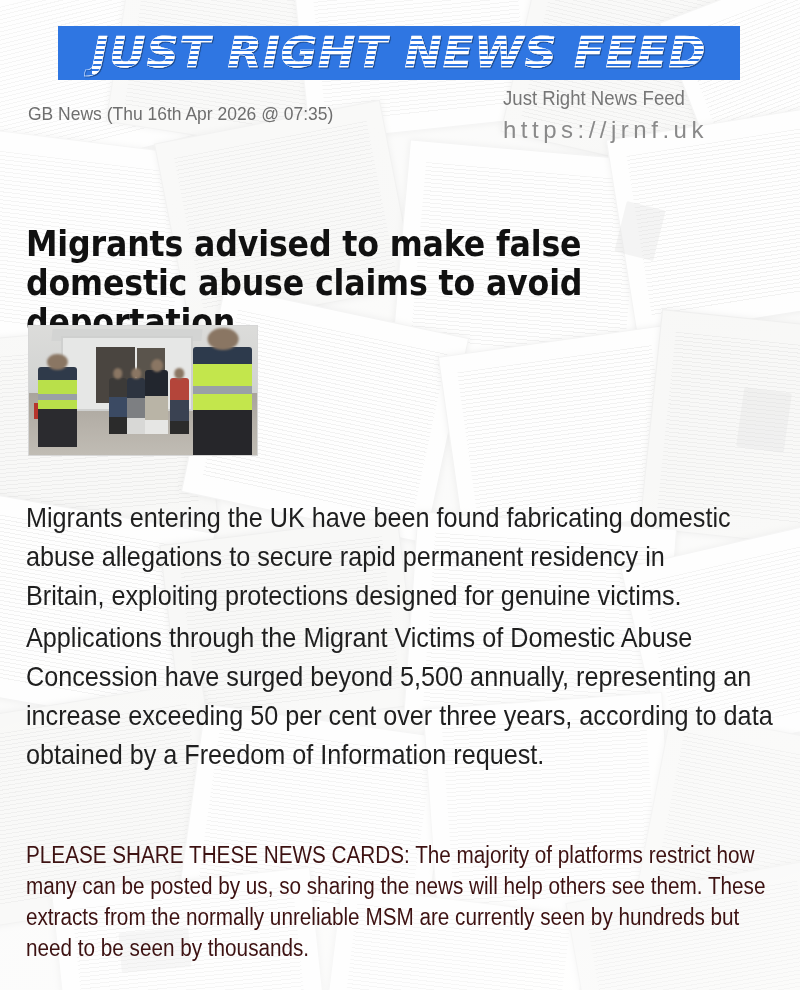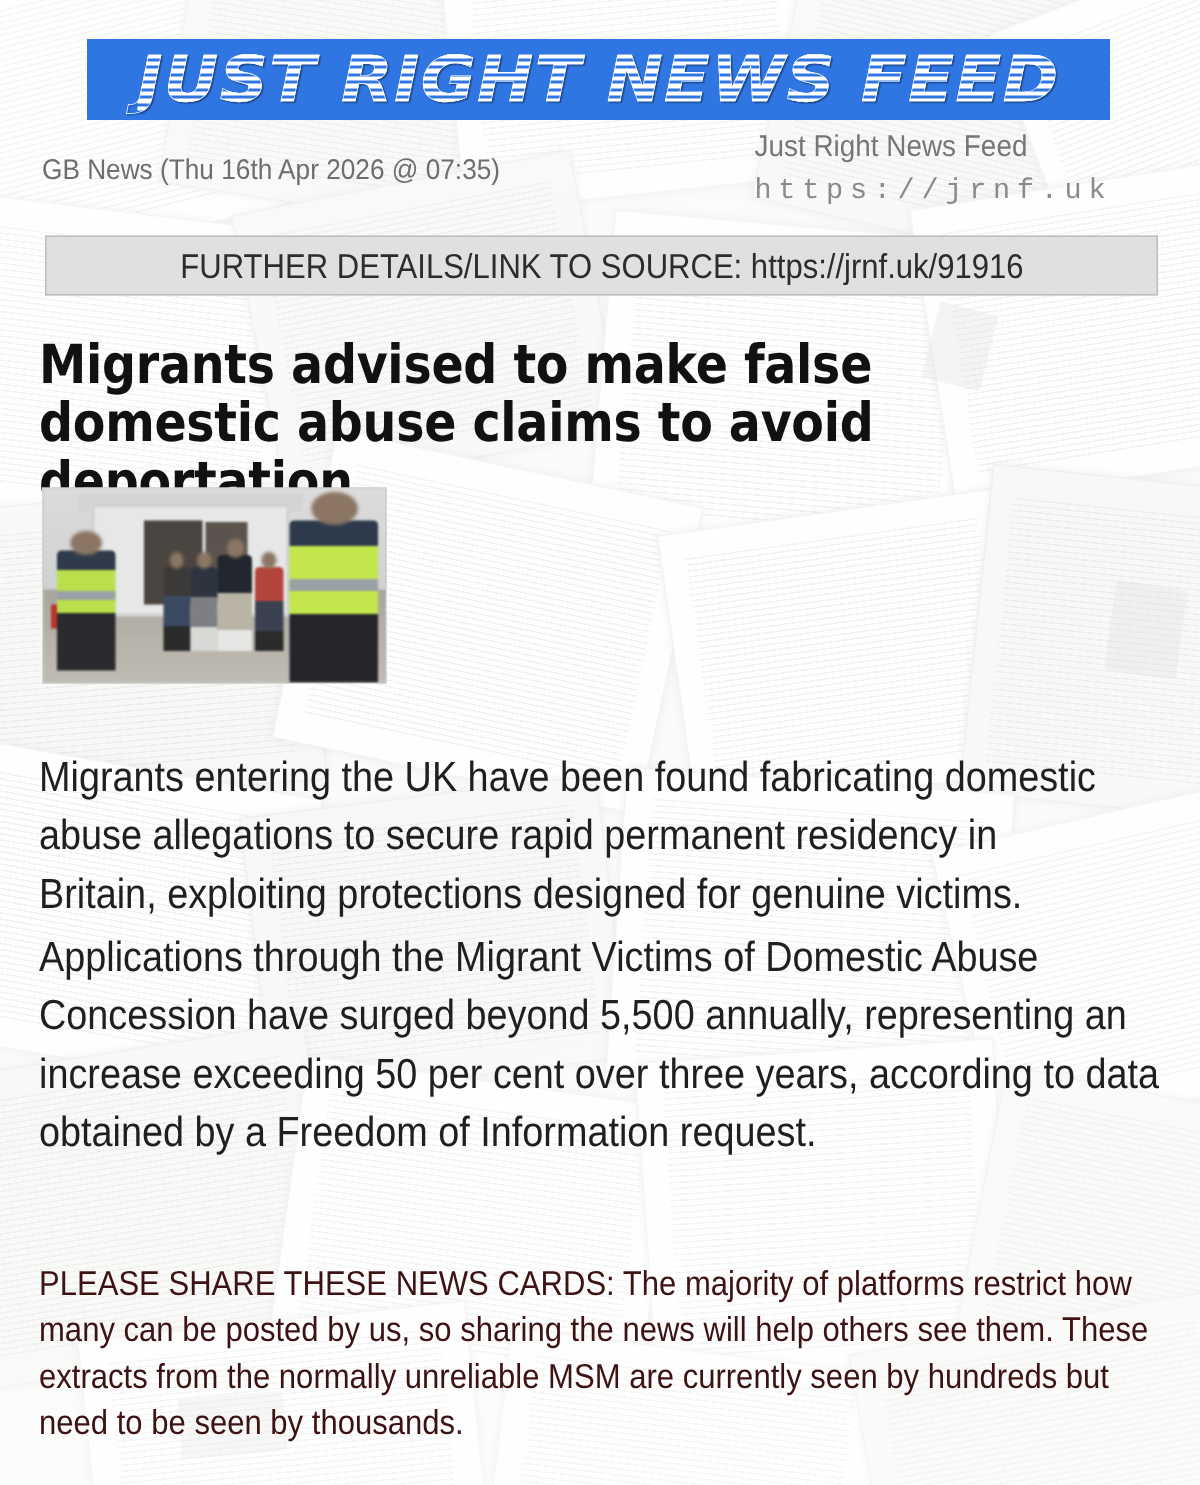--- a/index.html
+++ b/index.html
@@ -104,22 +104,22 @@
   .meta-brand {
     font-family:"Liberation Sans", sans-serif;
     font-size:20px;
     color:#767676;
     transform: scaleX(.93);
     transform-origin:left center;
     white-space:nowrap;
   }
   .meta-url {
     margin-top:6px;
-    font-family:Liberation Mono, monospace;
-    font-size:19px;
+    font-family:Liberation Sans, sans-serif;
+    font-size:24px;
     letter-spacing:4.5px;
     color:#8a8a8a;
     white-space:nowrap;
   }
 
   
   .source-bar {
     position:absolute; left:30px; top:157px;
     width:742px; height:40px;
     background:#e0e0e0;
@@ -310,23 +310,20 @@
   <div class="banner-wrap">
     <div class="banner-text">JUST RIGHT NEWS FEED</div>
   </div>
 
   <div class="meta-left">GB News (Thu 16th Apr 2026 @ 07:35)</div>
   <div class="meta-right">
     <div class="meta-brand">Just Right News Feed</div>
     <div class="meta-url">https://jrnf.uk</div>
   </div>
 
-  <div class="source-bar">
-    <div class="source-bar-text">FURTHER DETAILS/LINK TO SOURCE: https://jrnf.uk/91916</div>
-  </div>
 
   <h1 class="headline">Migrants advised to make false domestic abuse claims to avoid deportation</h1>
 
   <div class="photo">
     <div class="sky-wall"></div>
     <div class="ground"></div>
     <div class="awning"></div>
     <div class="cabin">
       <div class="cabin-door"></div>
       <div class="cabin-door2"></div>

